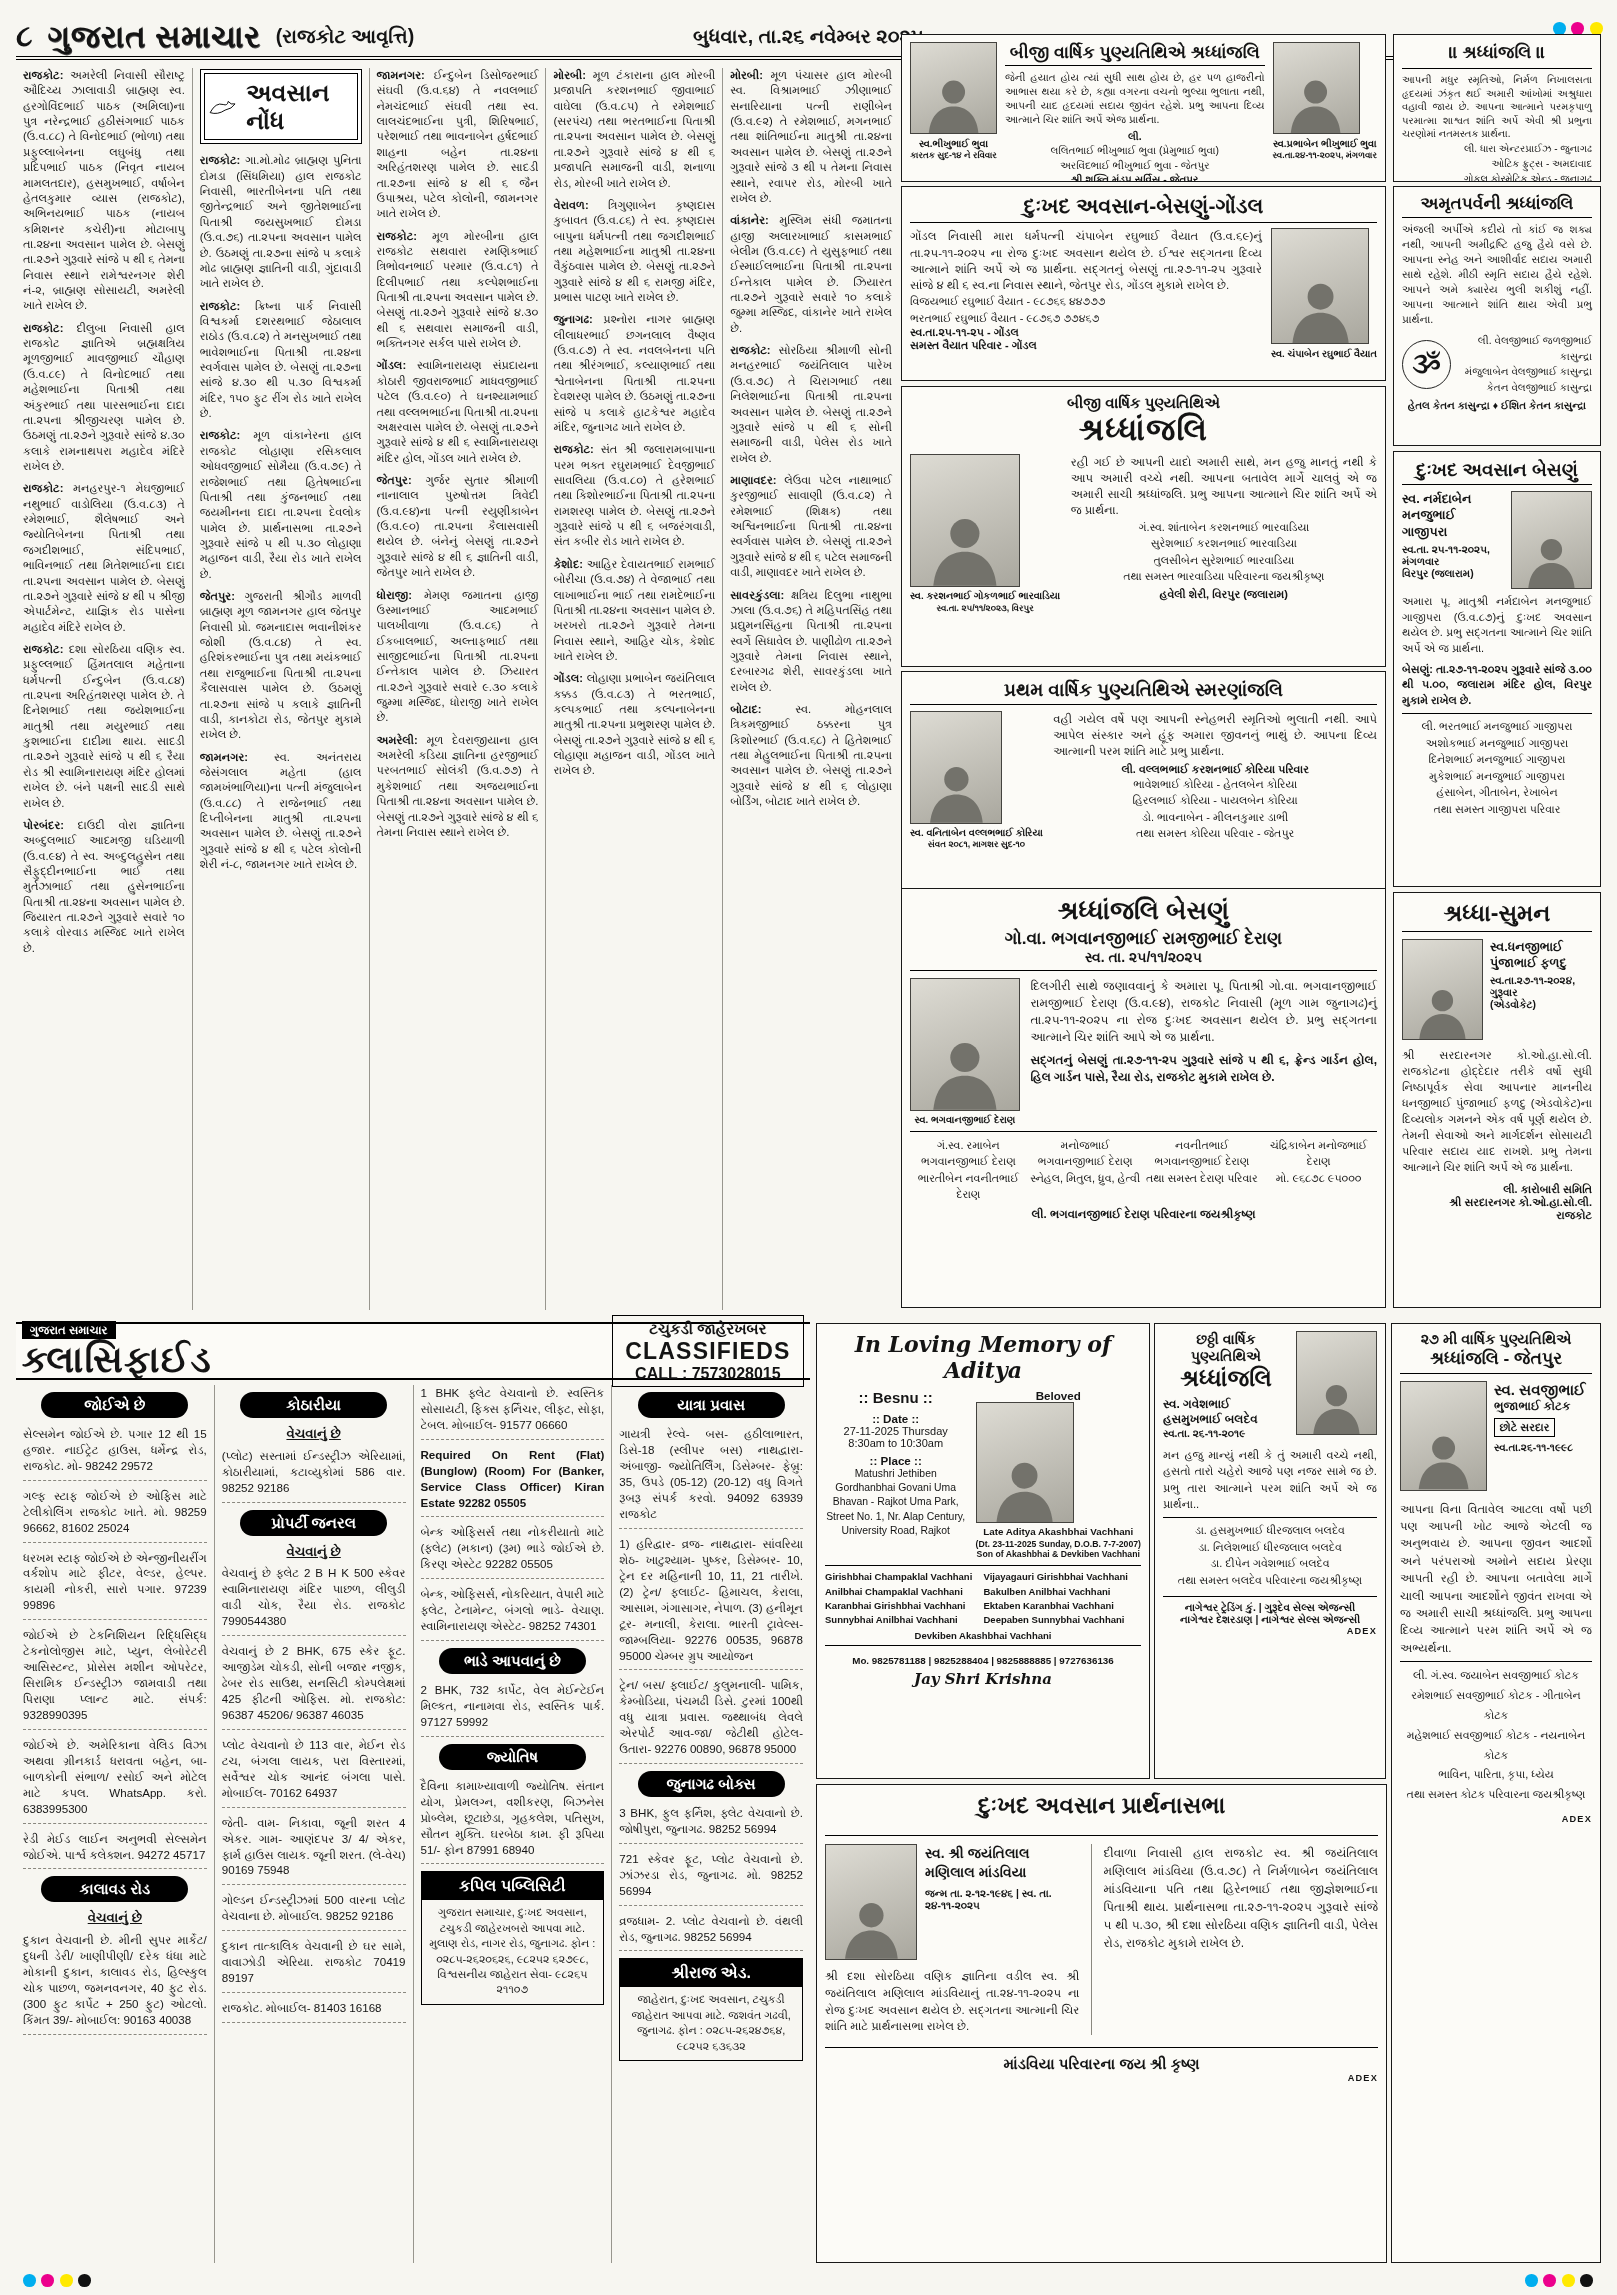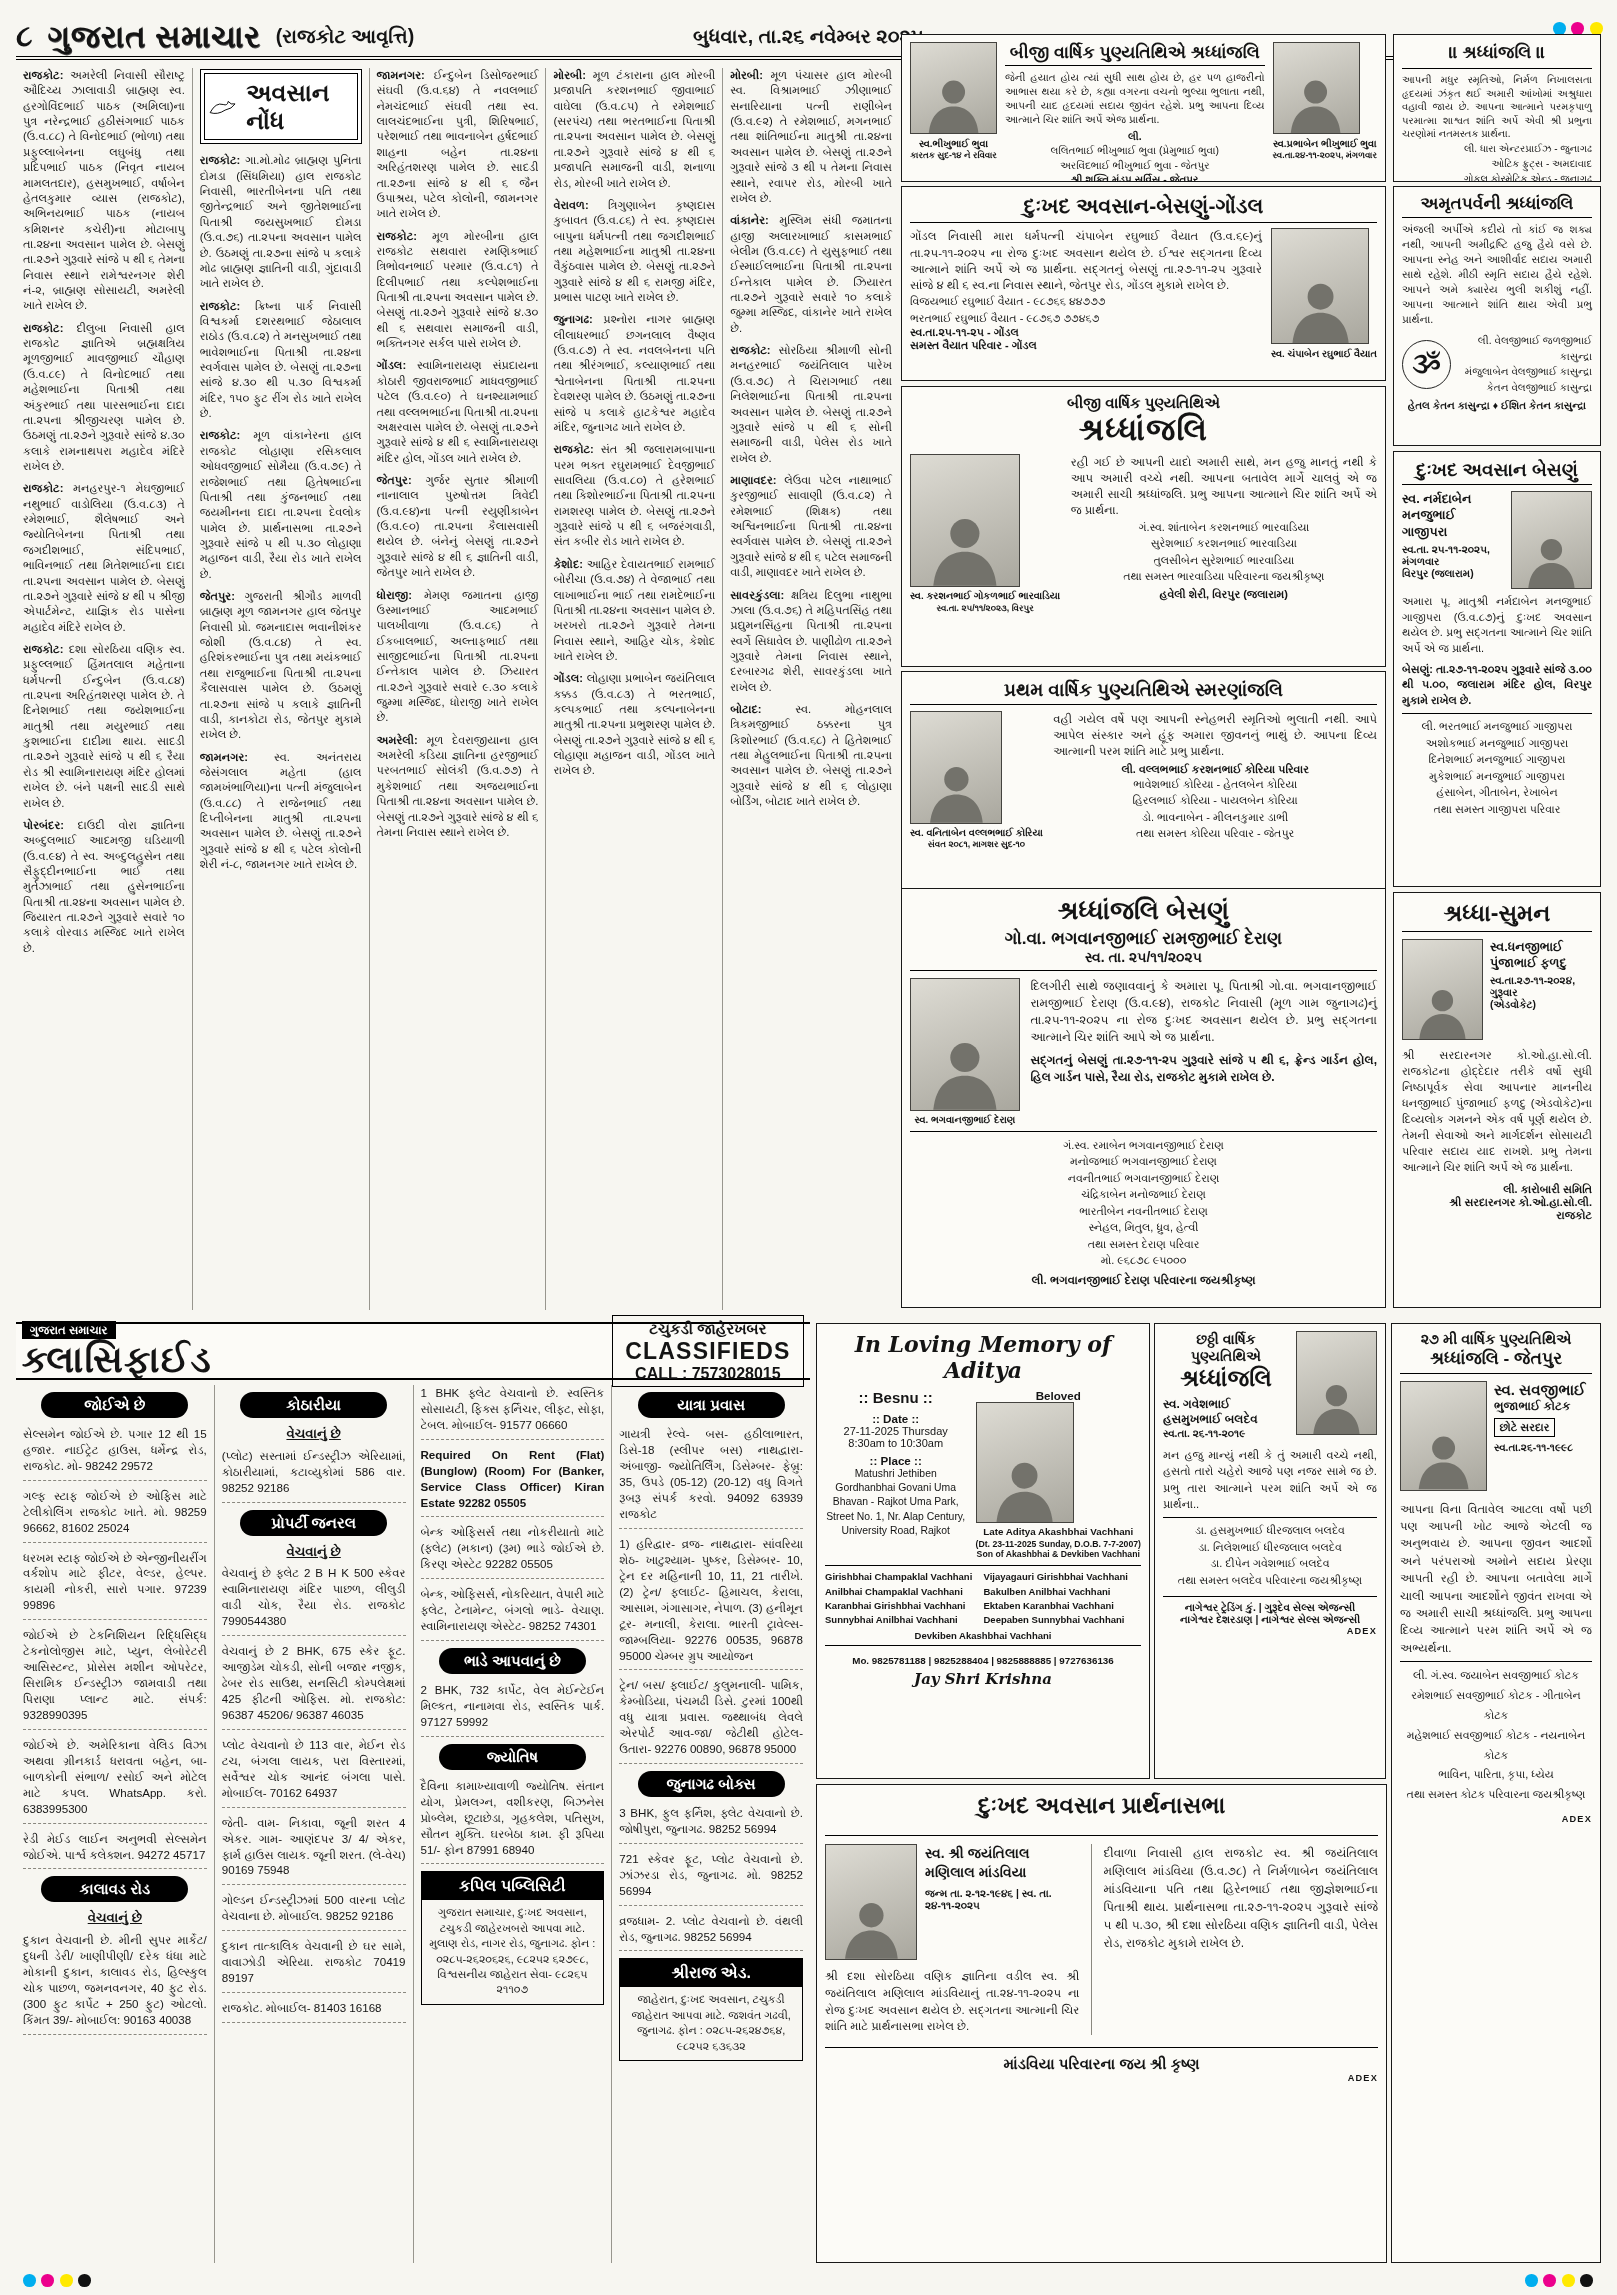--- a/index.html
+++ b/index.html
@@ -326,21 +326,21 @@
             </svg>
           </div>
         <div class="pcap">સ્વ. ભગવાનજીભાઈ દેરાણ</div>
       </div>
       <div style="flex:1">
         <div class="jt" style="font-size:12px;line-height:1.42">દિલગીરી સાથે જણાવવાનું કે અમારા પૂ. પિતાશ્રી ગો.વા. ભગવાનજીભાઈ રામજીભાઈ દેરાણ (ઉ.વ.૯૪), રાજકોટ નિવાસી (મૂળ ગામ જુનાગઢ)નું તા.૨૫-૧૧-૨૦૨૫ ના રોજ દુઃખદ અવસાન થયેલ છે. પ્રભુ સદ્ગતના આત્માને ચિર શાંતિ આપે એ જ પ્રાર્થના.</div>
         <div class="jt b" style="font-size:12px;line-height:1.42;margin-top:5.8px">સદ્ગતનું બેસણું તા.૨૭-૧૧-૨૫ ગુરૂવારે સાંજે ૫ થી ૬, ફ્રેન્ડ ગાર્ડન હોલ, હિલ ગાર્ડન પાસે, રૈયા રોડ, રાજકોટ મુકામે રાખેલ છે.</div>
       </div>
     </div>
     <div class="rule"></div>
-    <div style="display:grid;grid-template-columns:1fr;column-gap:0">
+    <div style="display:grid;grid-template-columns:1fr 1fr 1fr 1fr;column-gap:0">
         <div class="nline">ગં.સ્વ. રમાબેન ભગવાનજીભાઈ દેરાણ</div>
         <div class="nline">મનોજભાઈ ભગવાનજીભાઈ દેરાણ</div>
         <div class="nline">નવનીતભાઈ ભગવાનજીભાઈ દેરાણ</div>
         <div class="nline">ચંદ્રિકાબેન મનોજભાઈ દેરાણ</div>
         <div class="nline">ભારતીબેન નવનીતભાઈ દેરાણ</div>
         <div class="nline">સ્નેહલ, મિતુલ, ધ્રુવ, હેત્વી</div>
         <div class="nline">તથા સમસ્ત દેરાણ પરિવાર</div>
         <div class="nline">મો. ૯૬૮૭૮ ૯૫૦૦૦</div>
       </div>
     <div class="b ctr" style="font-size:11.6px;margin-top:4.6px">લી. ભગવાનજીભાઈ દેરાણ પરિવારના જયશ્રીકૃષ્ણ</div>

